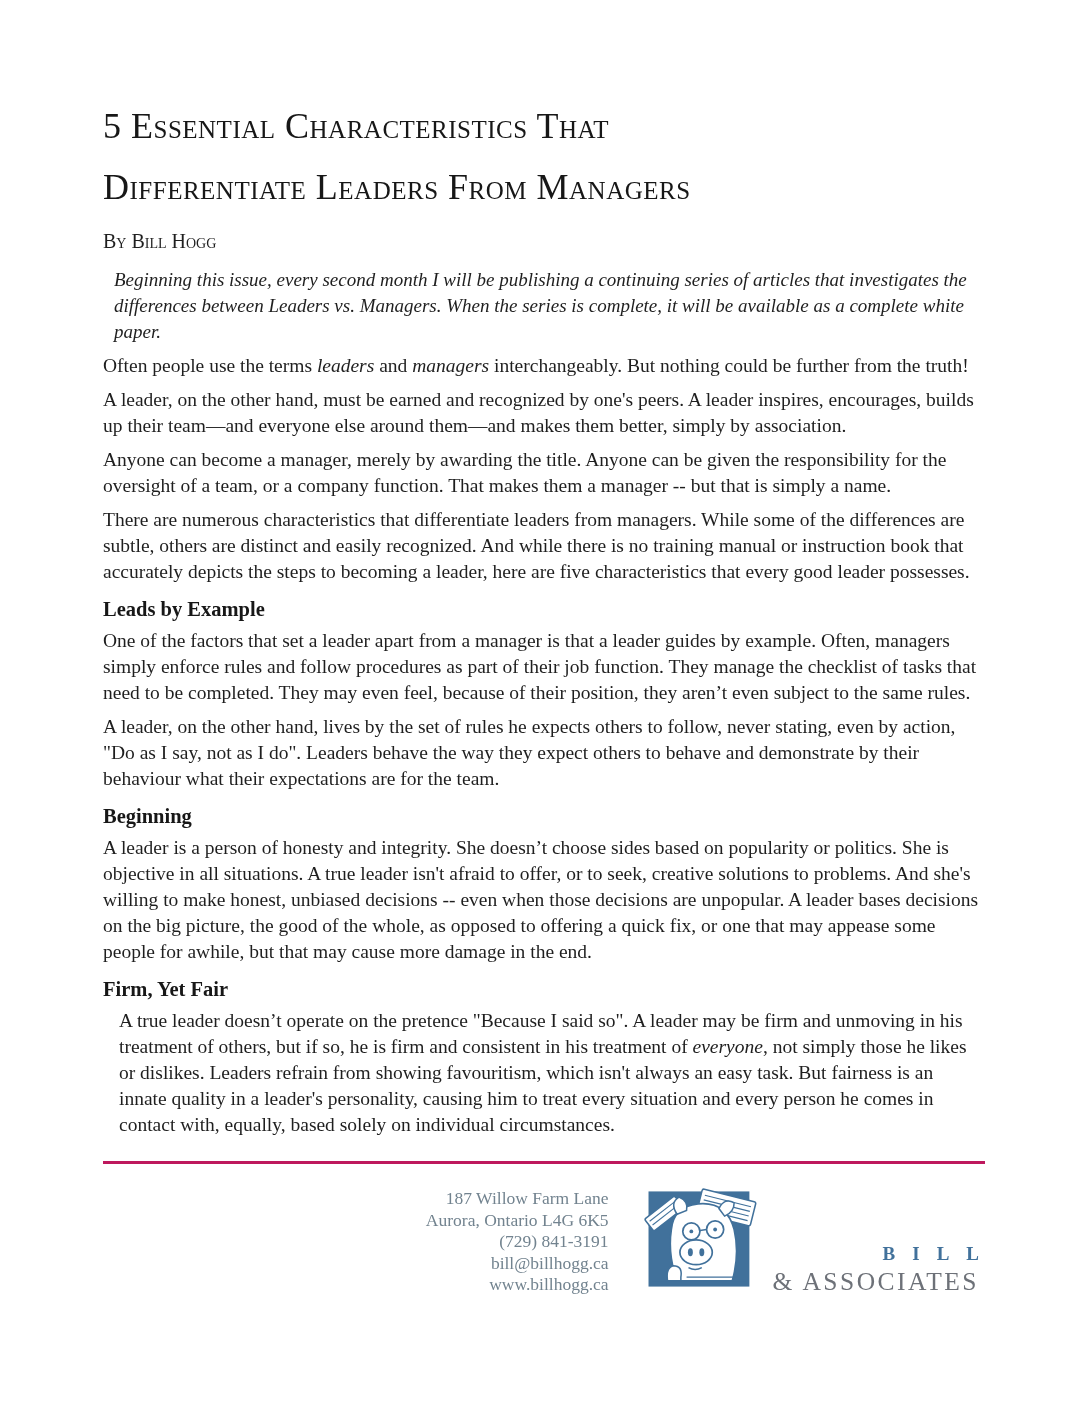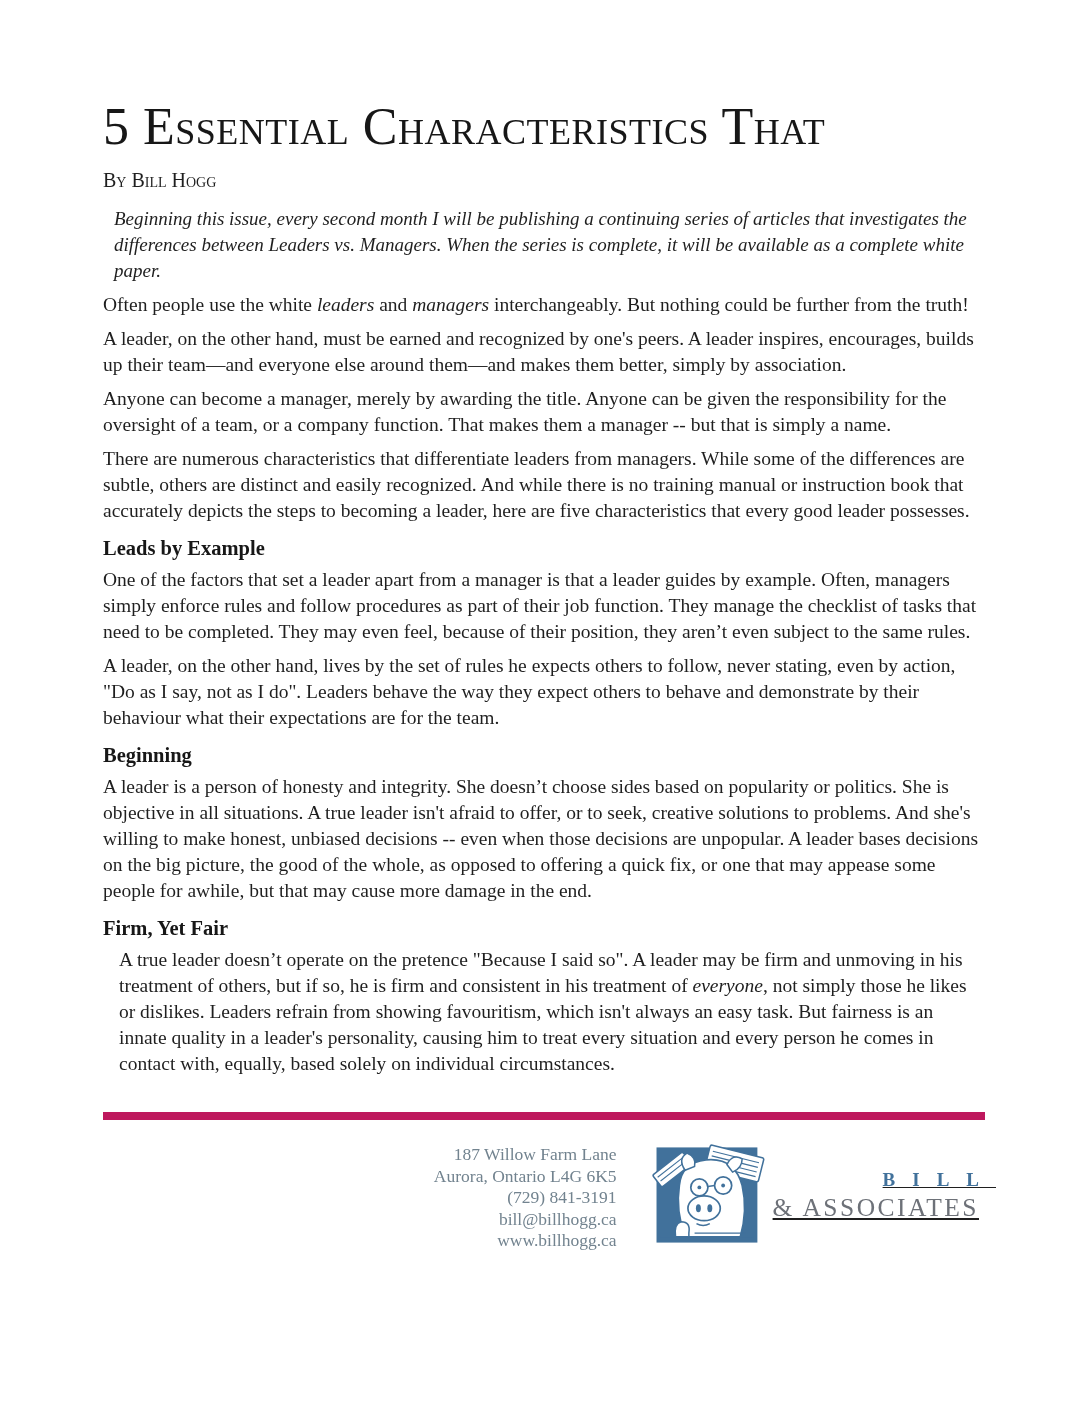--- a/index.html
+++ b/index.html
@@ -8,21 +8,21 @@
     width: 1088px;
     min-height: 1408px;
     background: #ffffff;
     font-family: "Liberation Serif", "DejaVu Serif", serif;
     color: #1f1f1f;
     box-sizing: border-box;
     padding: 96px 103px 40px 103px;
   }
   .title {
     font-variant: small-caps;
-    font-size: 52px;
+    font-size: 36px;
     line-height: 61px;
     font-weight: 400;
     letter-spacing: 0.5px;
     color: #171717;
   }
   .byline {
     font-variant: small-caps;
     font-size: 20px;
     margin-top: 12px;
     color: #1f1f1f;
@@ -40,43 +40,42 @@
   }
   p.body:last-of-type { margin-bottom: 0; margin-left: 16px; }
   .it { font-style: italic; }
   h2.section {
     font-size: 20.5px;
     font-weight: 700;
     margin: 13px 0 7px 0;
     color: #171717;
   }
   .footer {
-    margin-top: 35px;
-    border-top: 8px solid #be185d;
+    margin-top: 23px;
+    border-top: 3px solid #be185d;
     padding-top: 20px;
   }
   .footer-row {
     display: flex;
     justify-content: flex-end;
     align-items: flex-start;
     gap: 30px;
     padding-right: 6px;
   }
   .address {
     text-align: right;
     font-size: 17.5px;
     line-height: 21.5px;
     color: #72838f;
     padding-top: 4px;
   }
   .logo-wrap {
     display: flex;
-    align-items: center;
-    gap: 8px;
-    text-decoration: underline;
+    align-items: flex-end;
+    gap: 16px;
   }
   .pig-box { width: 118px; height: 110px; flex: 0 0 auto; }
   .logo-text {
     display: flex;
     flex-direction: column;
     align-items: flex-end;
     line-height: 1;
   }
   .logo-bill {
     color: #41719b;
@@ -101,28 +100,29 @@
     font-weight: 400;
   }
 </style>
 </head>
 <body>
 
 <div class="page">
 
   <h1 class="title">
     <span>5 Essential Characteristics That</span><br>
+    <span>Differentiate Leaders From Managers</span>
   </h1>
   <style>h1{margin:0;}</style>
 
   <div class="byline">By Bill Hogg</div>
 
   <p class="intro">Beginning this issue, every second month I will be publishing a continuing series of articles that investigates the differences between Leaders vs. Managers. When the series is complete, it will be available as a complete white paper.</p>
 
-  <p class="body"><span>Often people use the white </span><span class="it">leaders</span><span> and </span><span class="it">managers</span><span> interchangeably. But nothing could be further from the truth!</span></p>
+  <p class="body"><span>Often people use the terms </span><span class="it">leaders</span><span> and </span><span class="it">managers</span><span> interchangeably. But nothing could be further from the truth!</span></p>
 
   <p class="body">A leader, on the other hand, must be earned and recognized by one's peers. A leader inspires, encourages, builds up their team—and everyone else around them—and makes them better, simply by association.</p>
 
   <p class="body">Anyone can become a manager, merely by awarding the title. Anyone can be given the responsibility for the oversight of a team, or a company function. That makes them a manager -- but that is simply a name.</p>
 
   <p class="body">There are numerous characteristics that differentiate leaders from managers. While some of the differences are subtle, others are distinct and easily recognized. And while there is no training manual or instruction book that accurately depicts the steps to becoming a leader, here are five characteristics that every good leader possesses.</p>
 
   <h2 class="section">Leads by Example</h2>
 
   <p class="body">One of the factors that set a leader apart from a manager is that a leader guides by example. Often, managers simply enforce rules and follow procedures as part of their job function. They manage the checklist of tasks that need to be completed. They may even feel, because of their position, they aren’t even subject to the same rules.</p>

